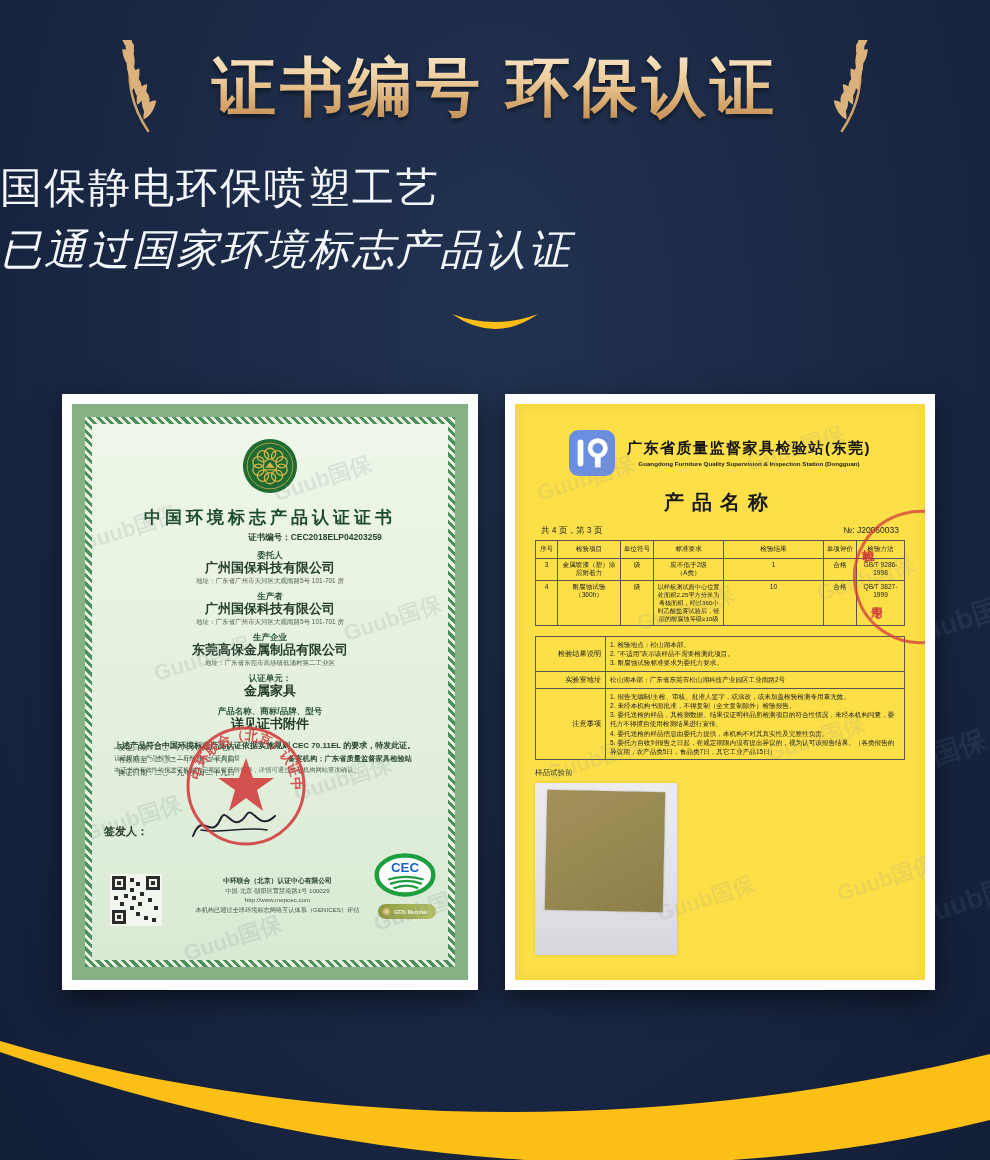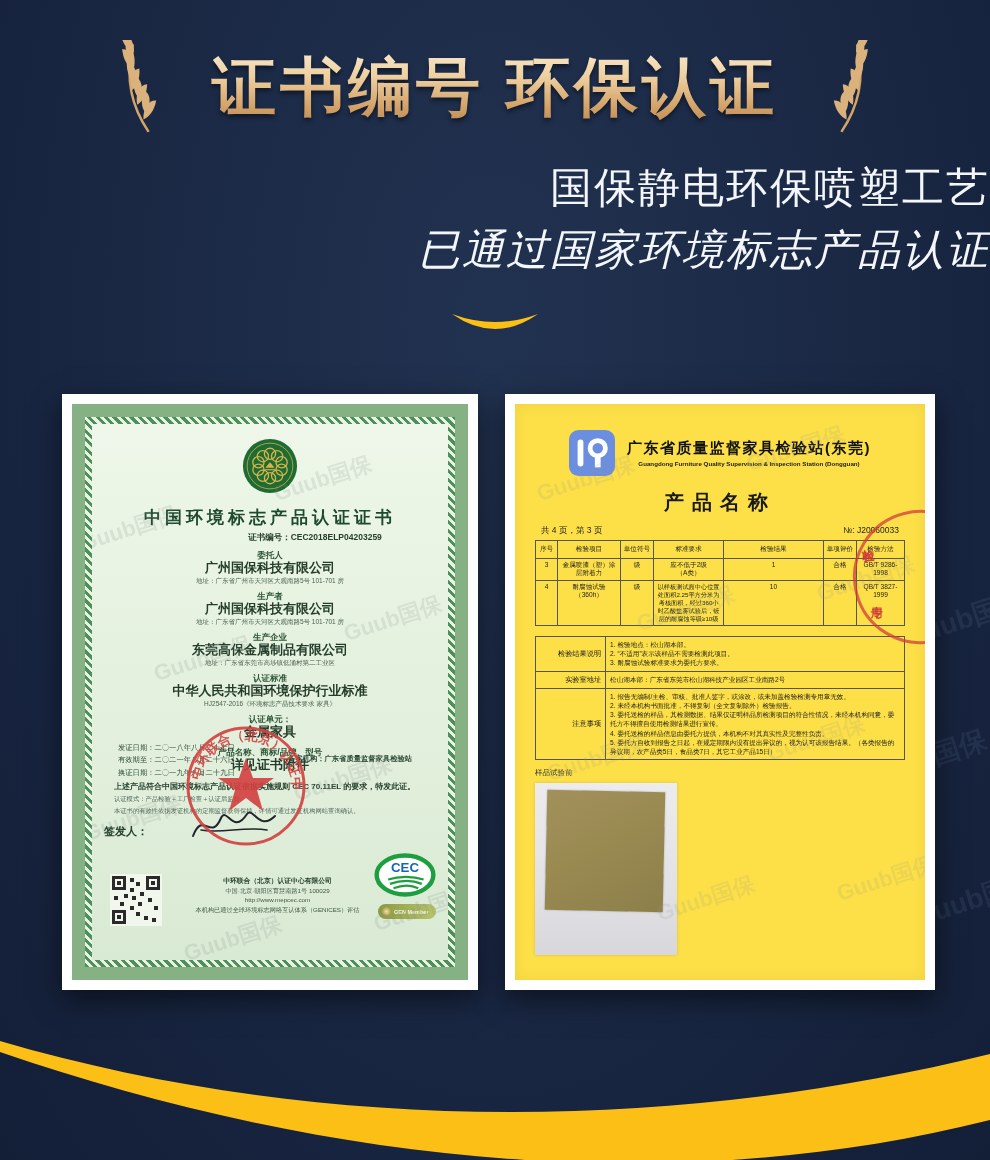--- a/index.html
+++ b/index.html
@@ -8,21 +8,21 @@
     background:radial-gradient(ellipse at 50% 28%, #213250 0%, #1a2844 52%, #131e37 100%);}
   
   .laurel{position:absolute;top:40px;width:56px;height:94px;}
   .laurel.left{left:106px;}
   .laurel.right{left:828px;transform:scaleX(-1);}
   .main-title{position:absolute;top:44px;left:0;width:100%;text-align:center;
     font-size:64px;font-weight:bold;letter-spacing:4px;
     background:linear-gradient(180deg,#faeed6 0%,#eecf9f 38%,#d3a268 72%,#b4834f 100%);
     -webkit-background-clip:text;background-clip:text;color:transparent;
     filter:drop-shadow(0 3px 2px rgba(0,0,0,.45));}
-  .sub-title{position:absolute;left:0;width:100%;text-align:right;color:#f3f6fa;
+  .sub-title{position:absolute;left:0;width:100%;text-align:left;color:#f3f6fa;
     font-size:42px;font-weight:500;letter-spacing:2px;}
   .sub1{top:160px;}
   .sub2{top:222px;font-style:italic;}
   .crescent{position:absolute;top:310px;left:450px;width:90px;height:30px;}
   
   .bg-wm{position:absolute;color:rgba(150,175,220,0.10);font-size:28px;font-weight:bold;
     transform:rotate(-18deg);white-space:nowrap;}
   
   .cert{position:absolute;top:394px;height:596px;box-sizing:border-box;
     border:10px solid #ffffff;box-shadow:0 10px 26px rgba(0,0,0,.5);}
@@ -185,25 +185,20 @@
           <div class="sec-label">生产者</div>
           <div class="sec-name">广州国保科技有限公司</div>
           <div class="sec-detail">地址：广东省广州市天河区大观南路5号 101-701 房</div>
         </div>
         <div class="sec">
           <div class="sec-label">生产企业</div>
           <div class="sec-name">东莞高保金属制品有限公司</div>
           <div class="sec-detail">地址：广东省东莞市高埗镇低涌村第二工业区</div>
         </div>
         <div class="sec">
-          <div class="sec-label">认证标准</div>
-          <div class="sec-name">中华人民共和国环境保护行业标准</div>
-          <div class="sec-detail">HJ2547-2016《环境标志产品技术要求 家具》</div>
-        </div>
-        <div class="sec">
           <div class="sec-label">认证单元：</div>
           <div class="sec-name">金属家具</div>
         </div>
         <div class="sec">
           <div class="sec-label">产品名称、商标/品牌、型号</div>
           <div class="sec-name">详见证书附件</div>
         </div>
 
         <div class="lc-statement">上述产品符合中国环境标志产品认证依据实施规则 CEC 70.11EL 的要求，特发此证。</div>
         <div class="lc-mode">认证模式：产品检验＋工厂检查＋认证后监督</div>

